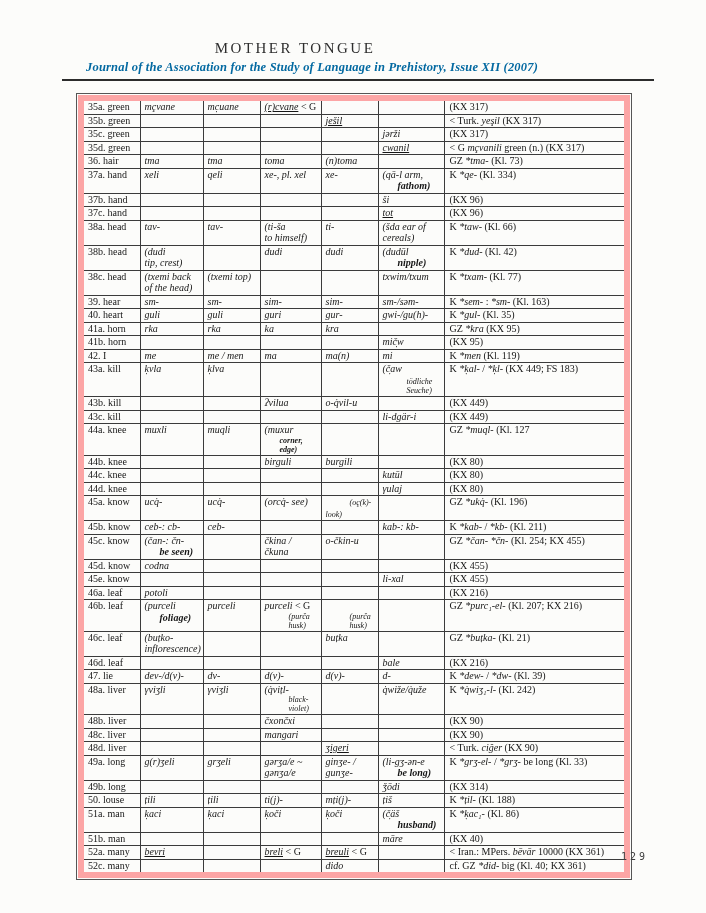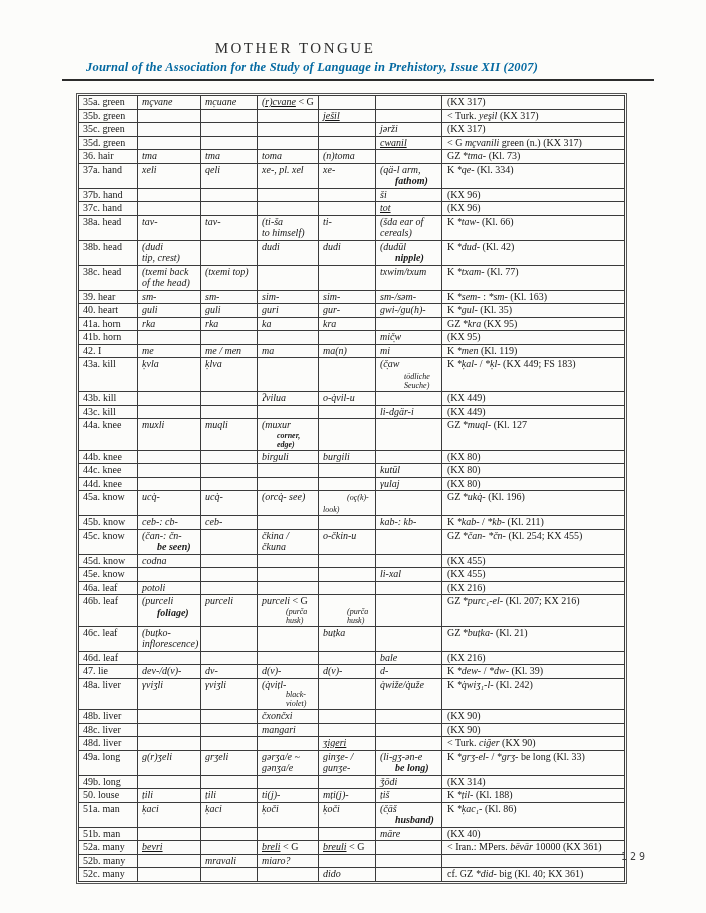--- a/index.html
+++ b/index.html
@@ -14,21 +14,21 @@
   }
   .subtitle{
     position:absolute;top:60px;left:86px;
     font-size:12.5px;font-weight:bold;font-style:italic;color:#0369a1;
     letter-spacing:.2px;white-space:nowrap;
   }
   .rule{position:absolute;top:79px;left:62px;width:592px;border-top:2px solid #2c2c2c;height:0;}
   table.cmp{
     position:absolute;top:95px;left:78px;width:546px;
     border-collapse:collapse;table-layout:fixed;
-    border:1px solid #fca5a5;outline:1px solid #555;outline-offset:1px;
+    border:6px solid #fca5a5;outline:1px solid #555;outline-offset:1px;
     background:#fcfcfa;
   }
   td{
     border:1px solid #3b3b3b;vertical-align:top;
     padding:0 2px 1px 4px;font-size:10px;line-height:11.5px;
     overflow:hidden;
   }
   td.c0{font-style:normal;white-space:nowrap;}
   td.cf{font-style:italic;}
   td.cc{font-style:normal;padding-left:5px;}
@@ -443,29 +443,20 @@
       <tr>
         <td class="c0">52a. many</td>
         <td class="cf"><span class="ul">bevri</span></td>
         <td class="cf"></td>
         <td class="cf"><span class="ul">breli</span><span class="rm"> &lt; G</span></td>
         <td class="cf"><span class="ul">breuli</span><span class="rm"> &lt; G</span></td>
         <td class="cf"></td>
         <td class="cc"><span>&lt; Iran.: MPers. </span><span class="it">bēvār</span><span> 10000 (KX 361)</span></td>
       </tr>
       <tr>
-        <td class="c0">52b. many</td>
-        <td class="cf"></td>
-        <td class="cf">mravali</td>
-        <td class="cf">miaro?</td>
-        <td class="cf"></td>
-        <td class="cf"></td>
-        <td class="cc"><span></span></td>
-      </tr>
-      <tr>
         <td class="c0">52c. many</td>
         <td class="cf"></td>
         <td class="cf"></td>
         <td class="cf"></td>
         <td class="cf">dido</td>
         <td class="cf"></td>
         <td class="cc"><span>cf.</span><span> GZ</span><i> *did-</i><span> big</span><span> (Kl.</span><span> 40;</span><span> KX</span><span> 361)</span></td>
       </tr>
     </tbody>
 </table>

